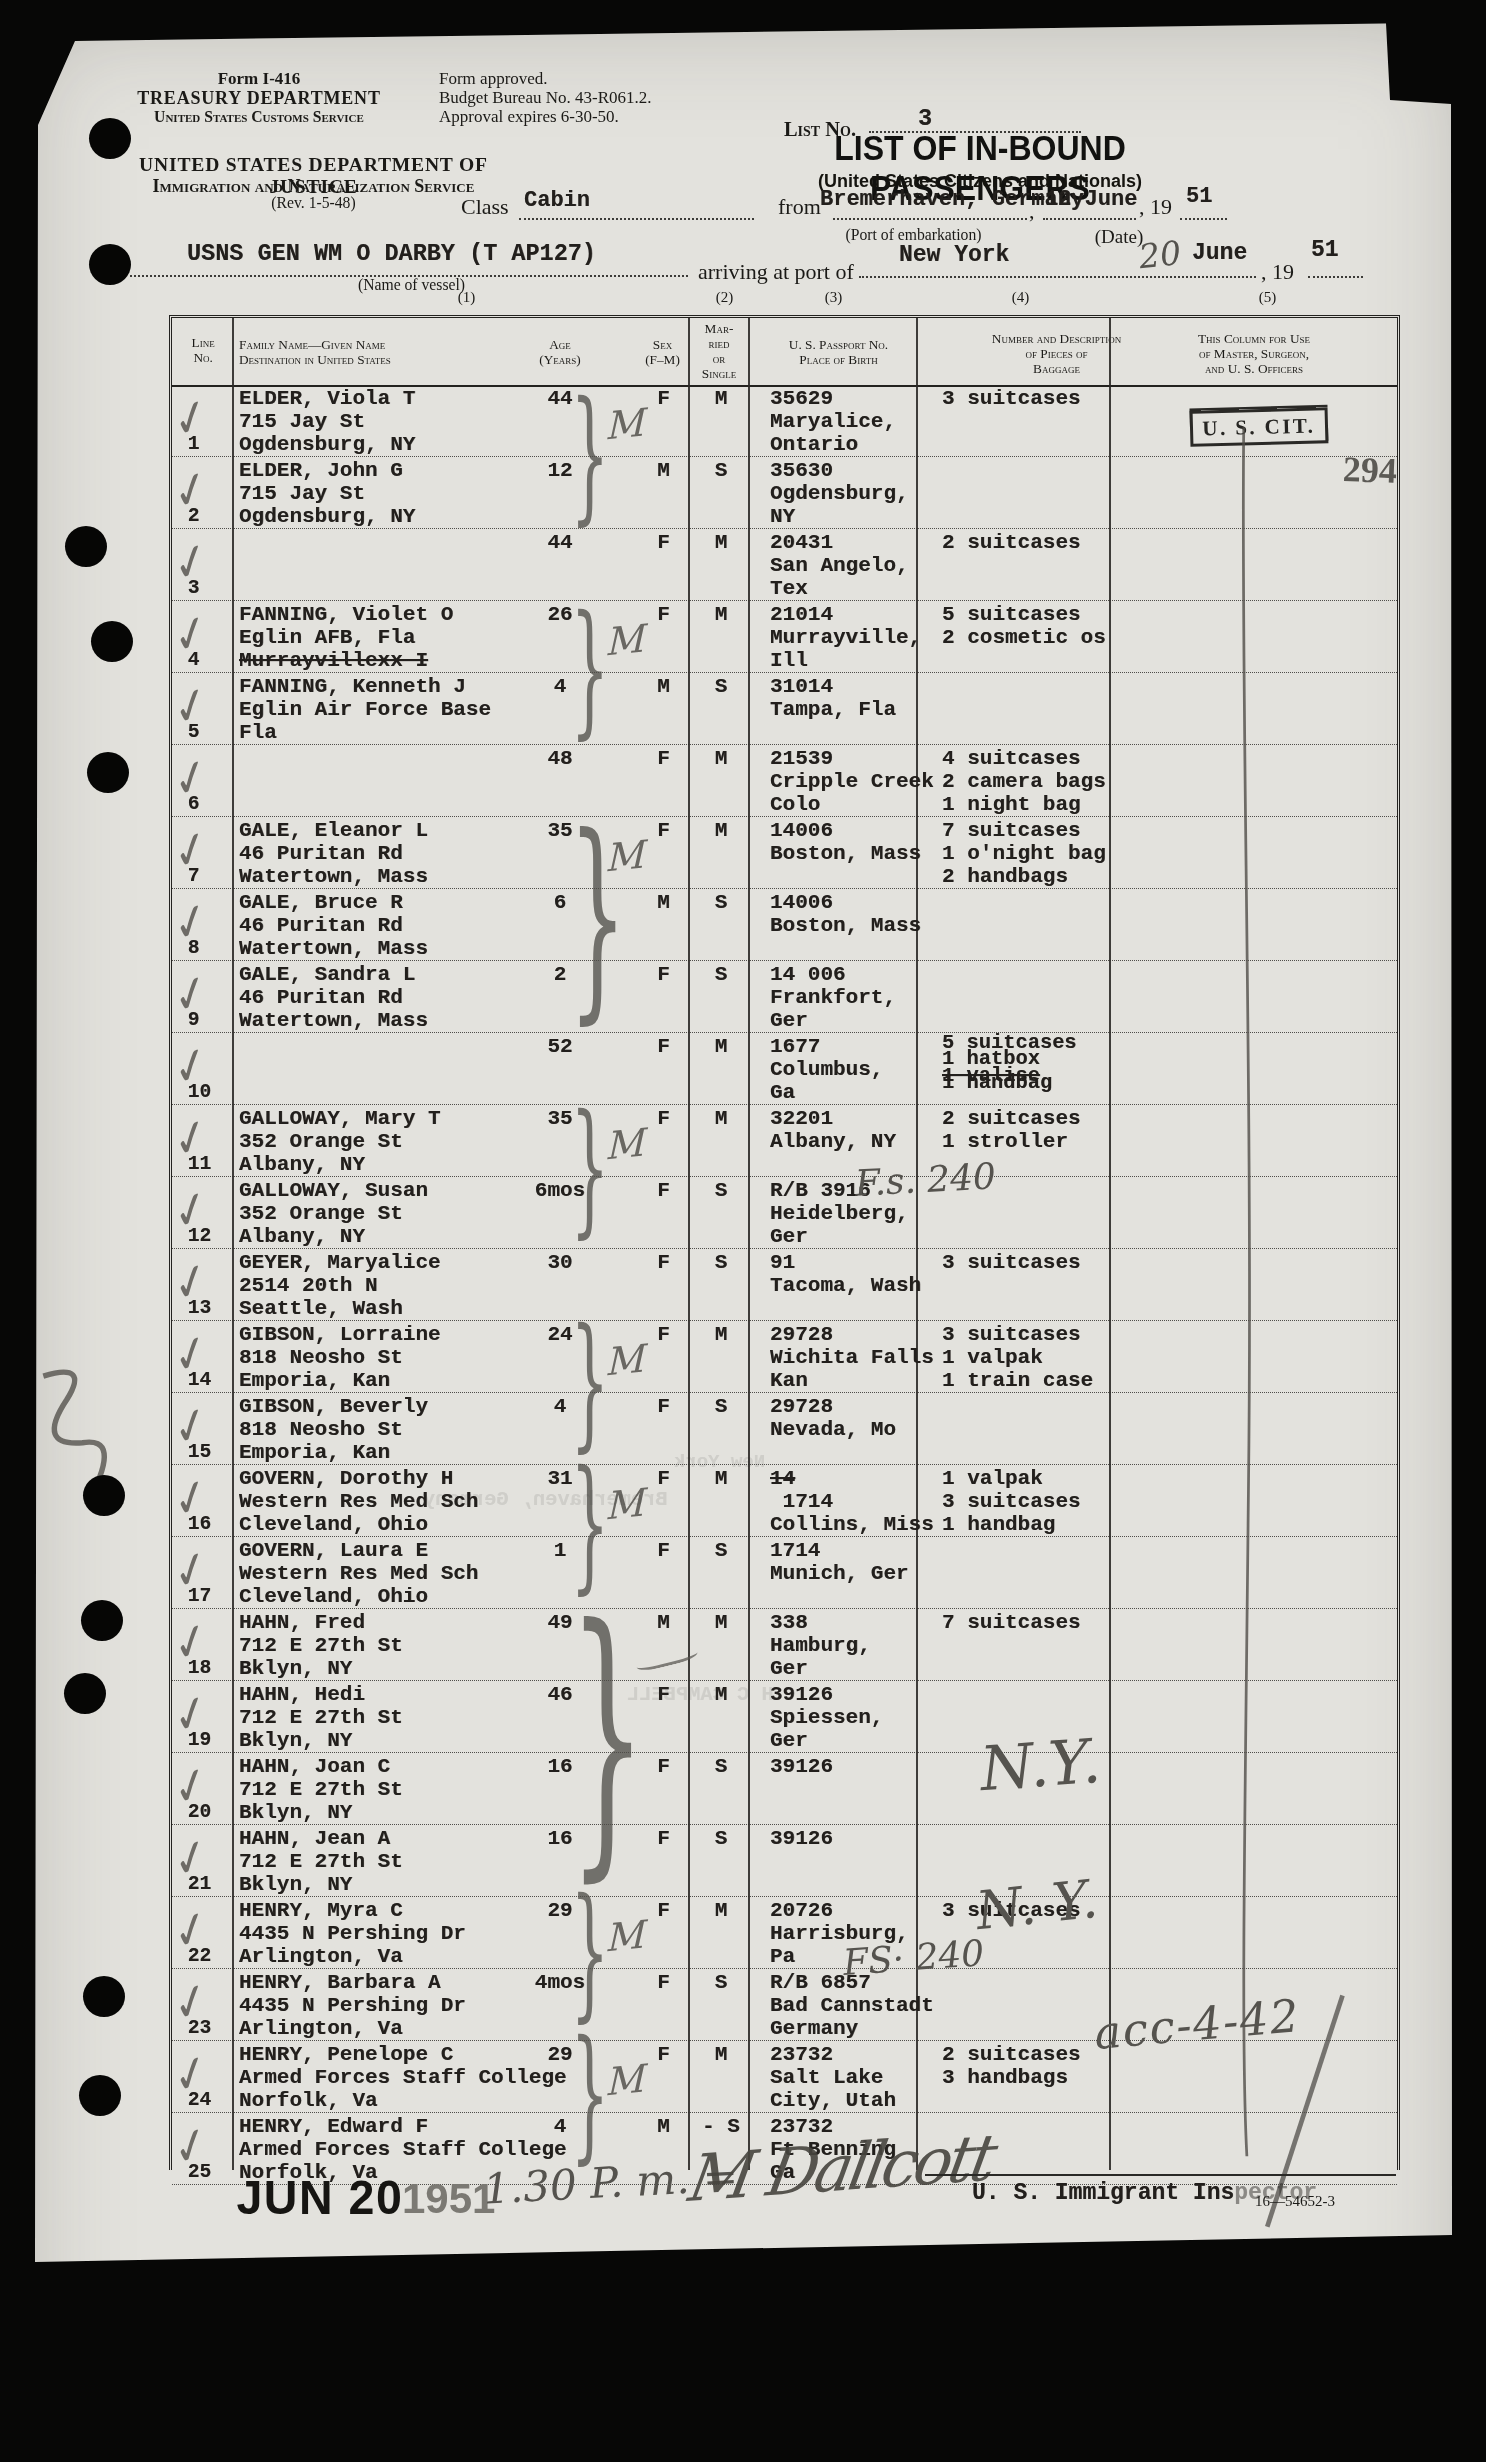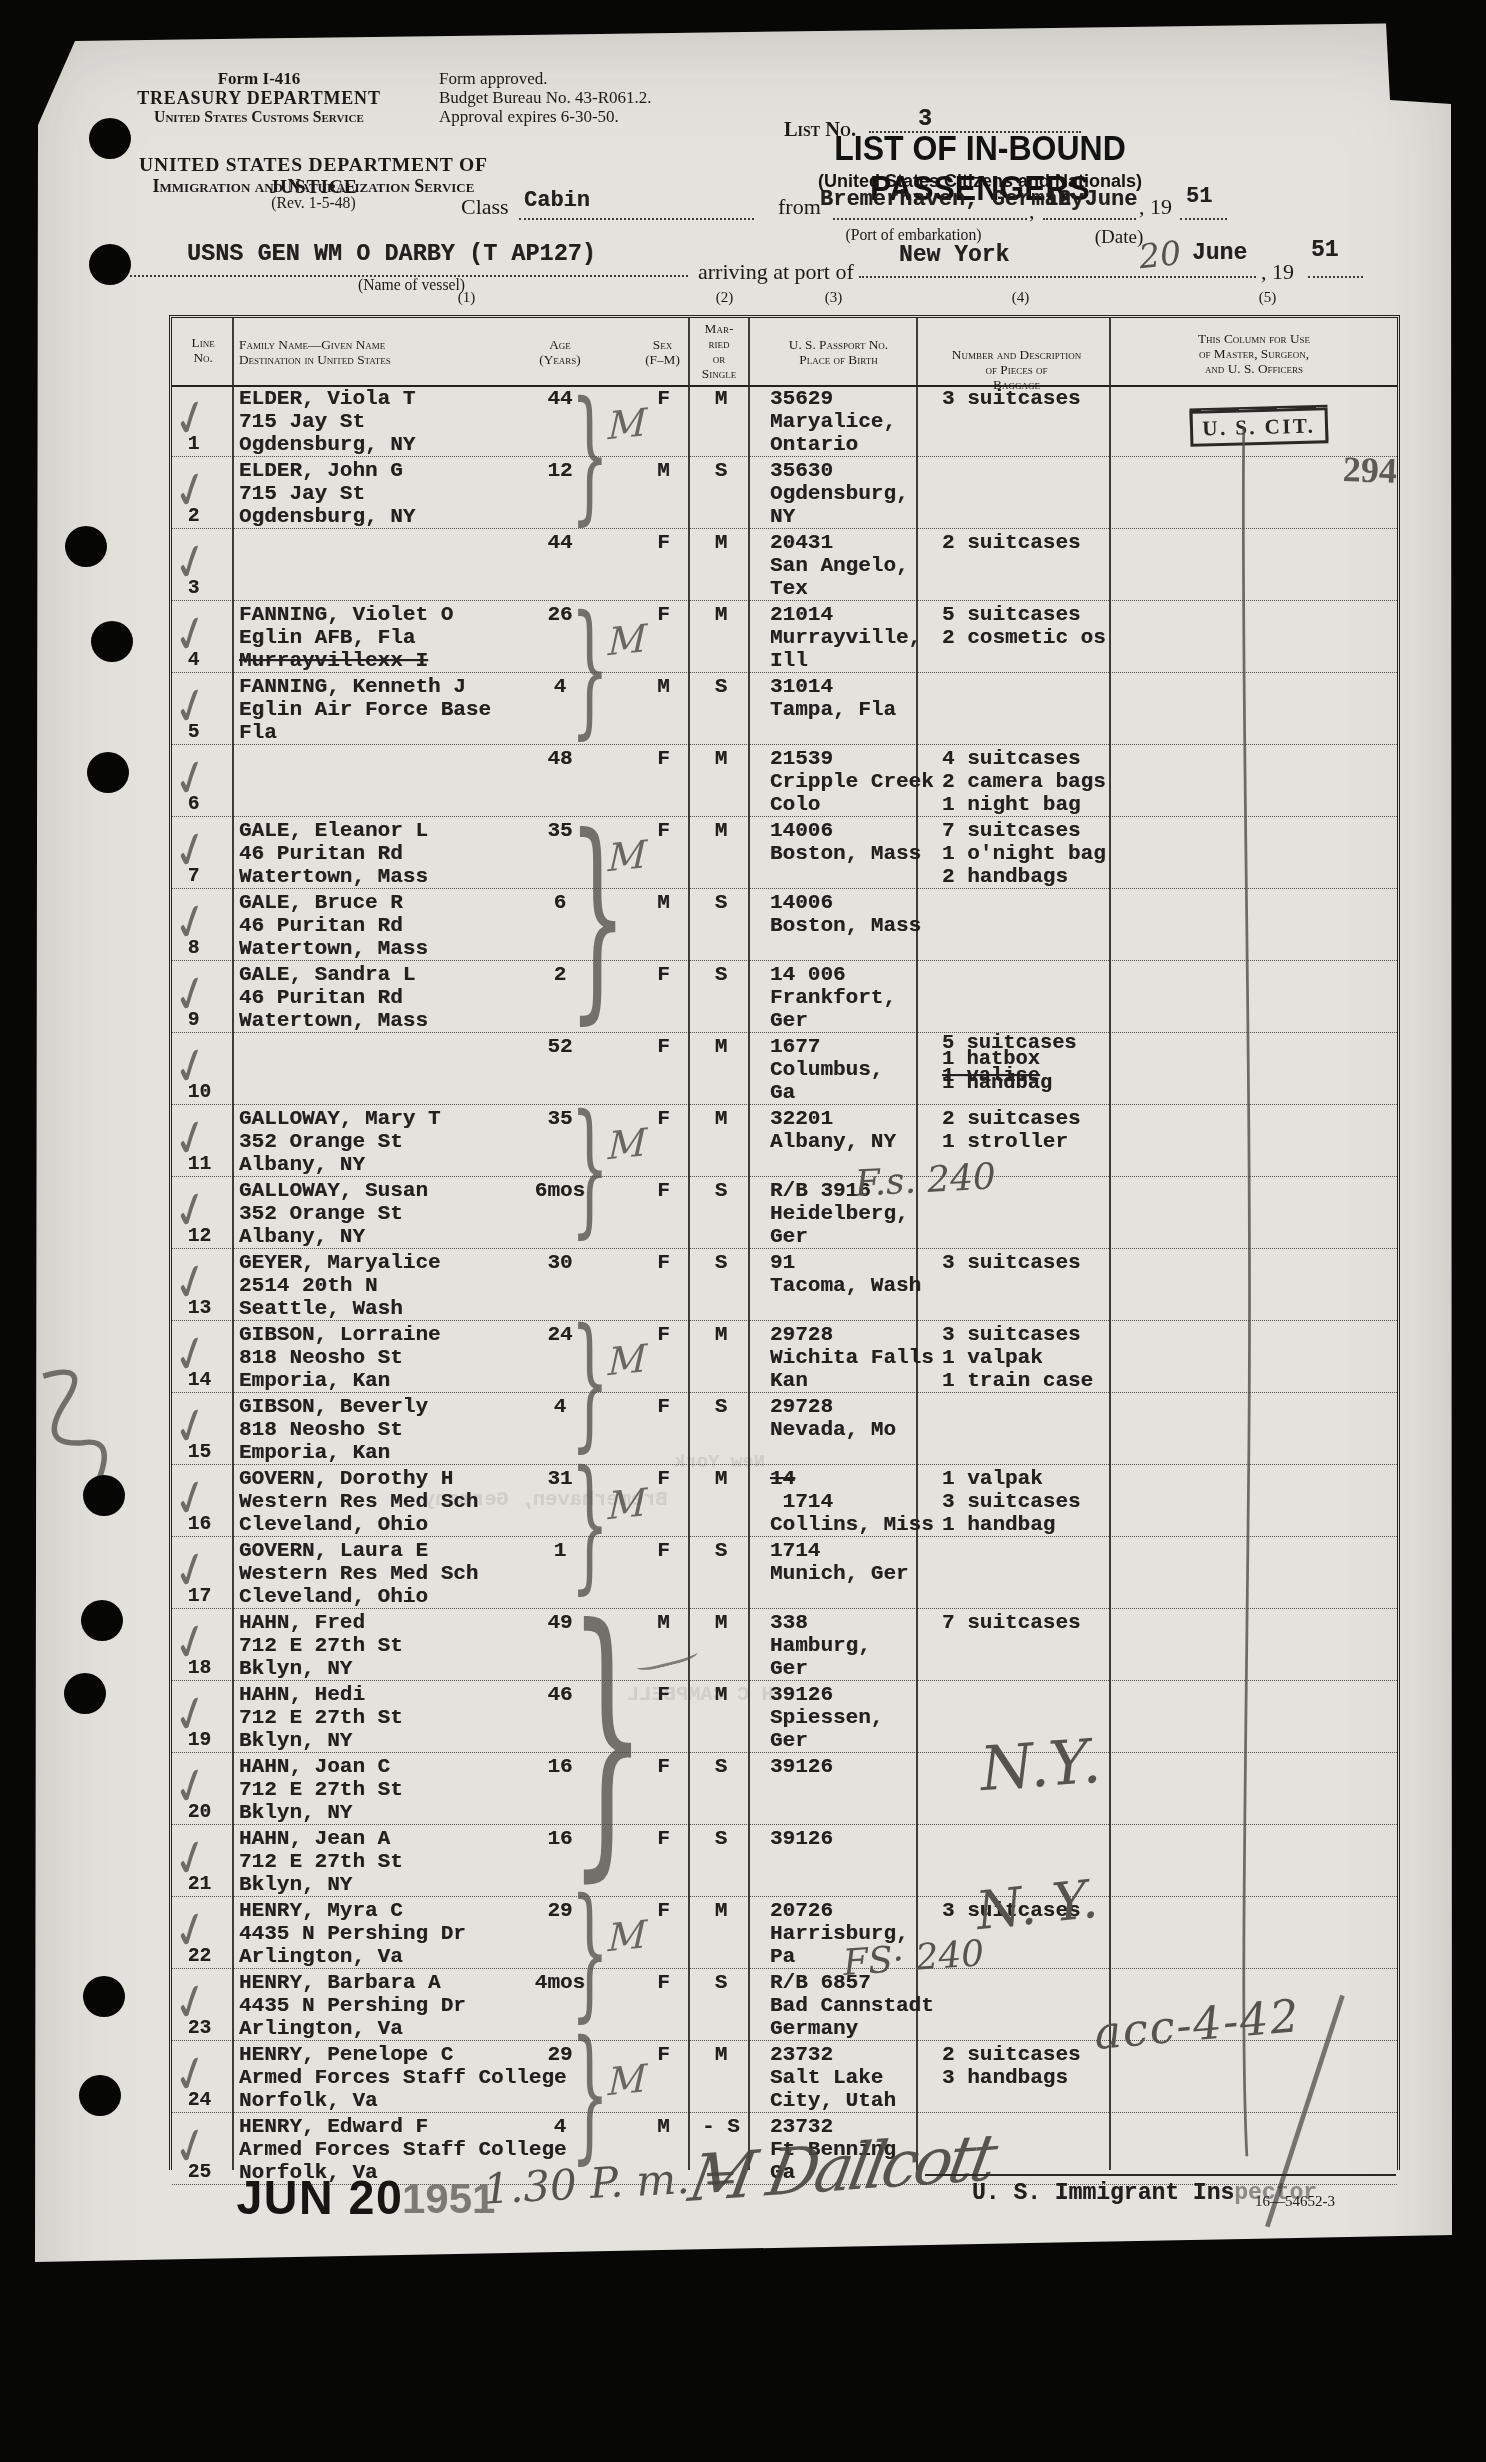--- a/index.html
+++ b/index.html
@@ -132,21 +132,21 @@
         <div class="th" style="left:345px;top:19px;width:86px;">Age
 (Years)</div>
         <div class="th" style="left:455px;top:19px;width:71px;">Sex
 (F–M)</div>
         <div class="th" style="left:518px;top:3.1px;width:58px;">Mar-
 ried
 or
 Single</div>
         <div class="th" style="left:580px;top:19px;width:173px;">U. S. Passport No.
 Place of Birth</div>
-        <div class="th" style="left:751px;top:12.5px;width:187px;margin-top:16px;">Number and Description
+        <div class="th" style="left:791px;top:12.5px;width:187px;">Number and Description
 of Pieces of
 Baggage</div>
         <div class="th" style="left:941px;top:12.5px;width:282px;">This Column for Use
 of Master, Surgeon,
 and U. S. Officers</div>
       </div>
       <div class="vl" style="left:60px;"></div>
       <div class="vl" style="left:516px;"></div>
       <div class="vl" style="left:576px;"></div>
       <div class="vl" style="left:744px;"></div>

